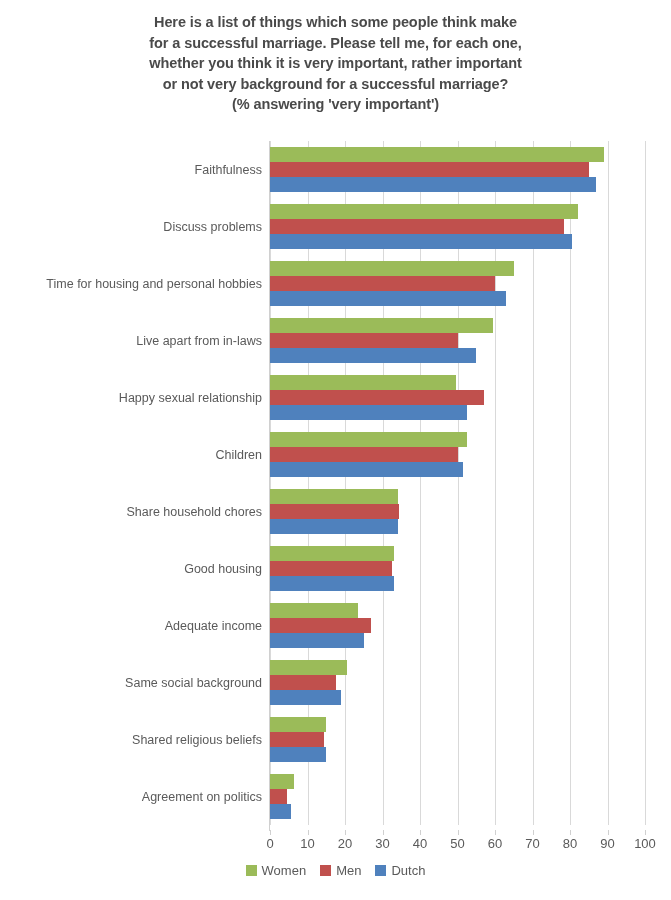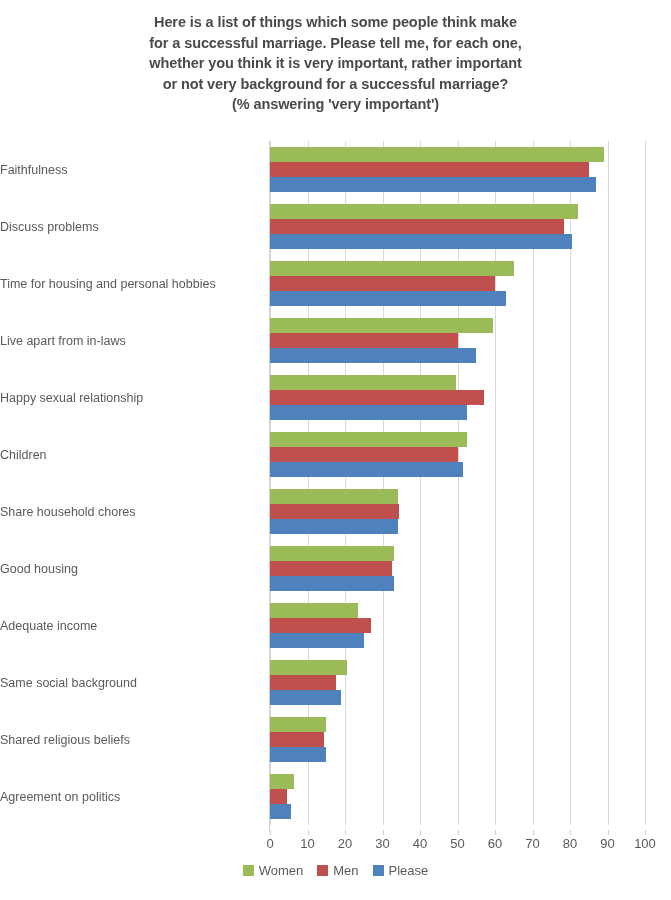--- a/index.html
+++ b/index.html
@@ -43,21 +43,21 @@
     position: absolute;
     left: 0;
     top: 5px;
     width: 262px;
     height: 684px;
   }
   .cat-label {
     position: absolute;
     right: 0;
     width: 262px;
-    text-align: left;
+    text-align: right;
     font-size: 12.5px;
     color: #5a5a5a;
     line-height: 14px;
     white-space: nowrap;
   }
 
   
   #plot {
     position: absolute;
     left: 270px;
@@ -244,15 +244,15 @@
     <div class="legend-item">
       <span class="legend-swatch" style="background: rgb(155, 187, 89);"></span>
       <span>Women</span>
     </div>
     <div class="legend-item">
       <span class="legend-swatch" style="background: rgb(192, 80, 77);"></span>
       <span>Men</span>
     </div>
     <div class="legend-item">
       <span class="legend-swatch" style="background: rgb(79, 129, 189);"></span>
-      <span>Please</span>
+      <span>Dutch</span>
     </div>
   </div>
 
 </body></html>

